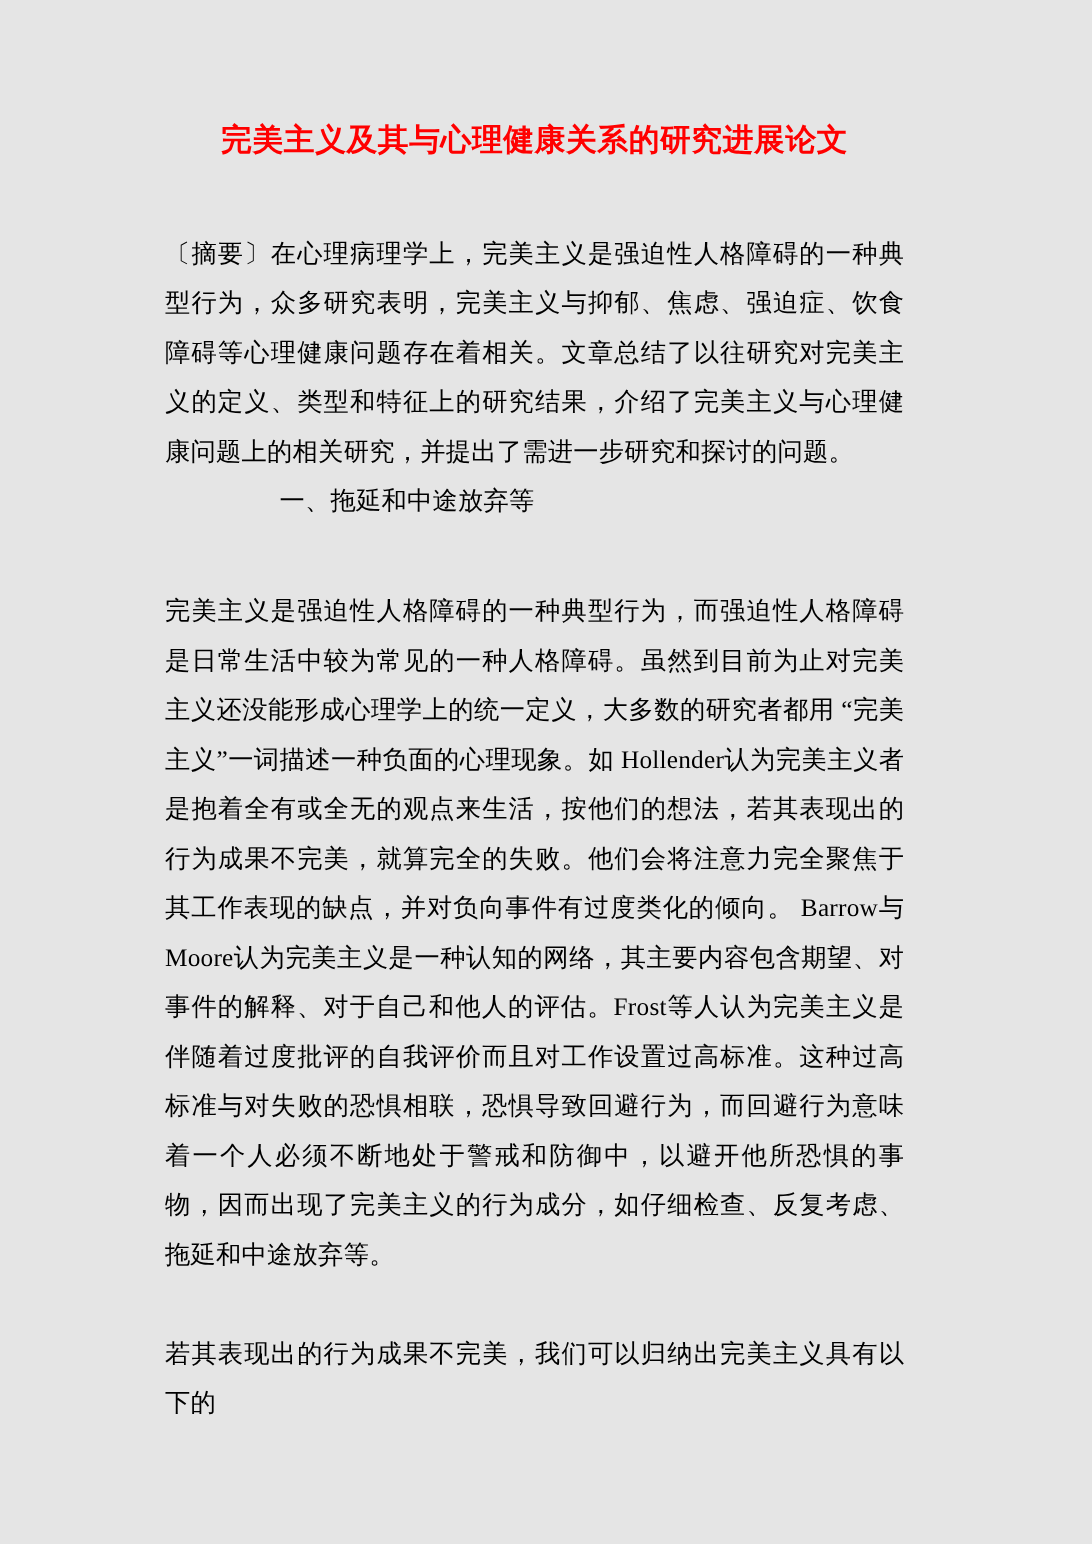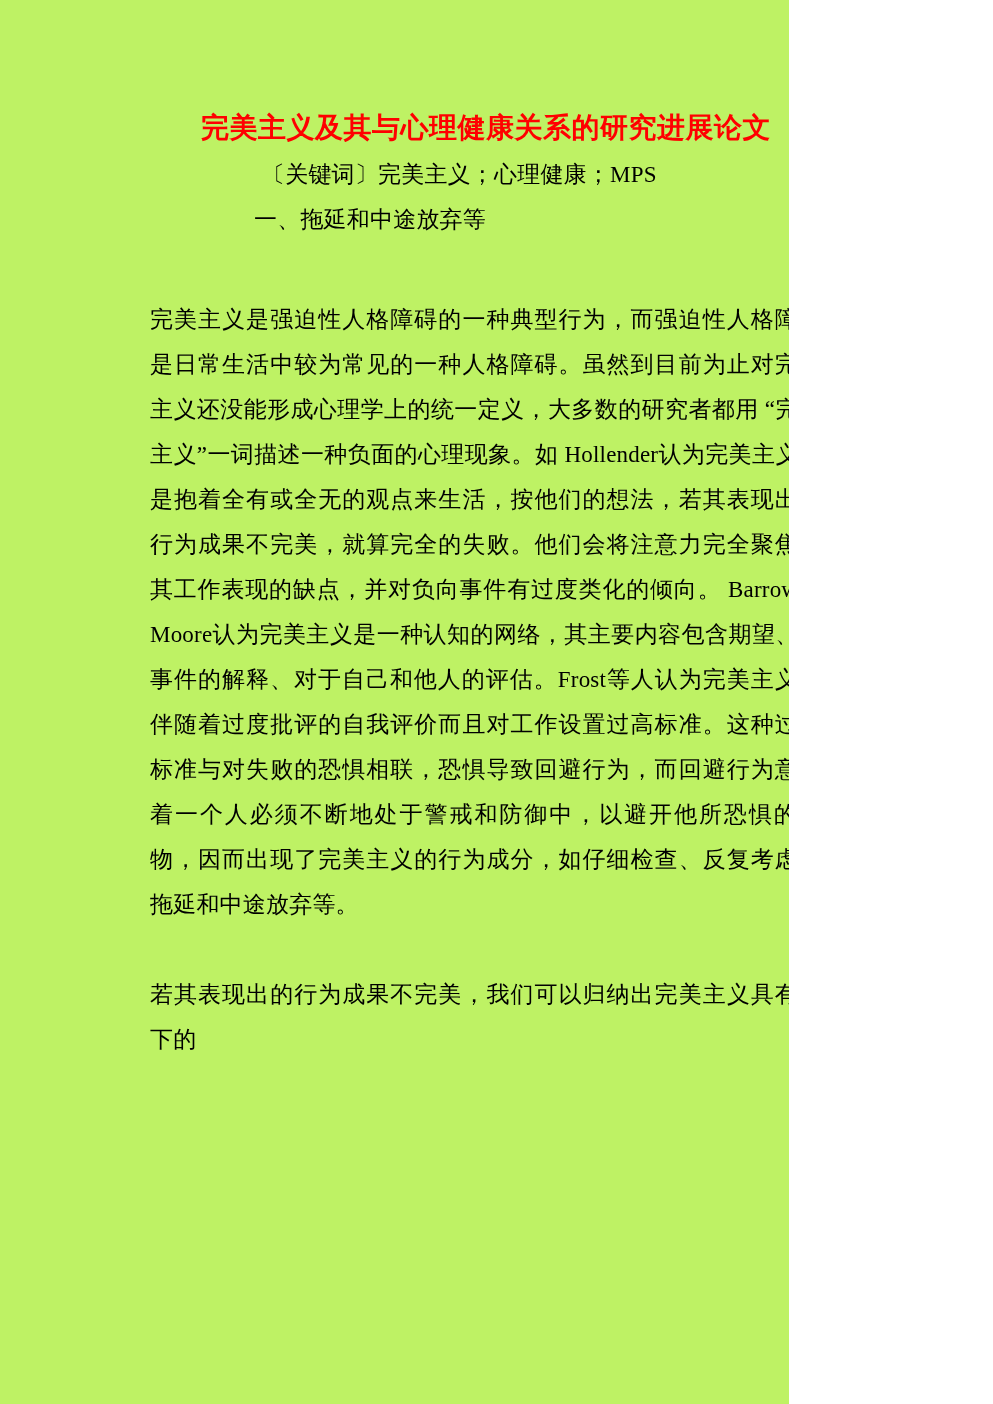--- a/index.html
+++ b/index.html
@@ -2,23 +2,23 @@
 <html><head>
 <meta charset="utf-8">
 <style>
   html, body {
     margin: 0;
     padding: 0;
     background: #ffffff;
   }
   .page {
     position: relative;
-    width: 789px;
+    width: 993px;
     height: 1404px;
-    background: #bef264;
+    background: #e5e5e5;
     overflow: hidden;
     font-family: "Liberation Serif", "DejaVu Serif", serif;
     color: #000000;
   }
   .content {
     position: absolute;
     left: 150px;
     top: 0;
     width: 672px;
   }
@@ -56,22 +56,22 @@
     margin-top: 45px;
   }
 </style>
 </head>
 <body>
 
 <div class="page">
   <div class="content">
     <h1 class="doc-title" style="color: rgb(255, 0, 0);">完美主义及其与心理健康关系的研究进展论文</h1>
 
+    <p class="abstract">〔摘要〕在心理病理学上，完美主义是强迫性人格障碍的一种典型行为，众多研究表明，完美主义与抑郁、焦虑、强迫症、饮食障碍等心理健康问题存在着相关。文章总结了以往研究对完美主义的定义、类型和特征上的研究结果，介绍了完美主义与心理健康问题上的相关研究，并提出了需进一步研究和探讨的问题。</p>
 
-    <p class="keywords">〔关键词〕完美主义；心理健康；MPS</p>
 
     <p class="section-heading">一、拖延和中途放弃等</p>
 
     <p class="body-first">完美主义是强迫性人格障碍的一种典型行为，而强迫性人格障碍是日常生活中较为常见的一种人格障碍。虽然到目前为止对完美主义还没能形成心理学上的统一定义，大多数的研究者都用 “完美主义”一词描述一种负面的心理现象。如 Hollender认为完美主义者是抱着全有或全无的观点来生活，按他们的想法，若其表现出的行为成果不完美，就算完全的失败。他们会将注意力完全聚焦于其工作表现的缺点，并对负向事件有过度类化的倾向。 Barrow与Moore认为完美主义是一种认知的网络，其主要内容包含期望、对事件的解释、对于自己和他人的评估。Frost等人认为完美主义是伴随着过度批评的自我评价而且对工作设置过高标准。这种过高标准与对失败的恐惧相联，恐惧导致回避行为，而回避行为意味着一个人必须不断地处于警戒和防御中，以避开他所恐惧的事物，因而出现了完美主义的行为成分，如仔细检查、反复考虑、拖延和中途放弃等。</p>
 
     <p class="body-next">若其表现出的行为成果不完美，我们可以归纳出完美主义具有以下的</p>
   </div>
 </div>
 
 </body></html>

